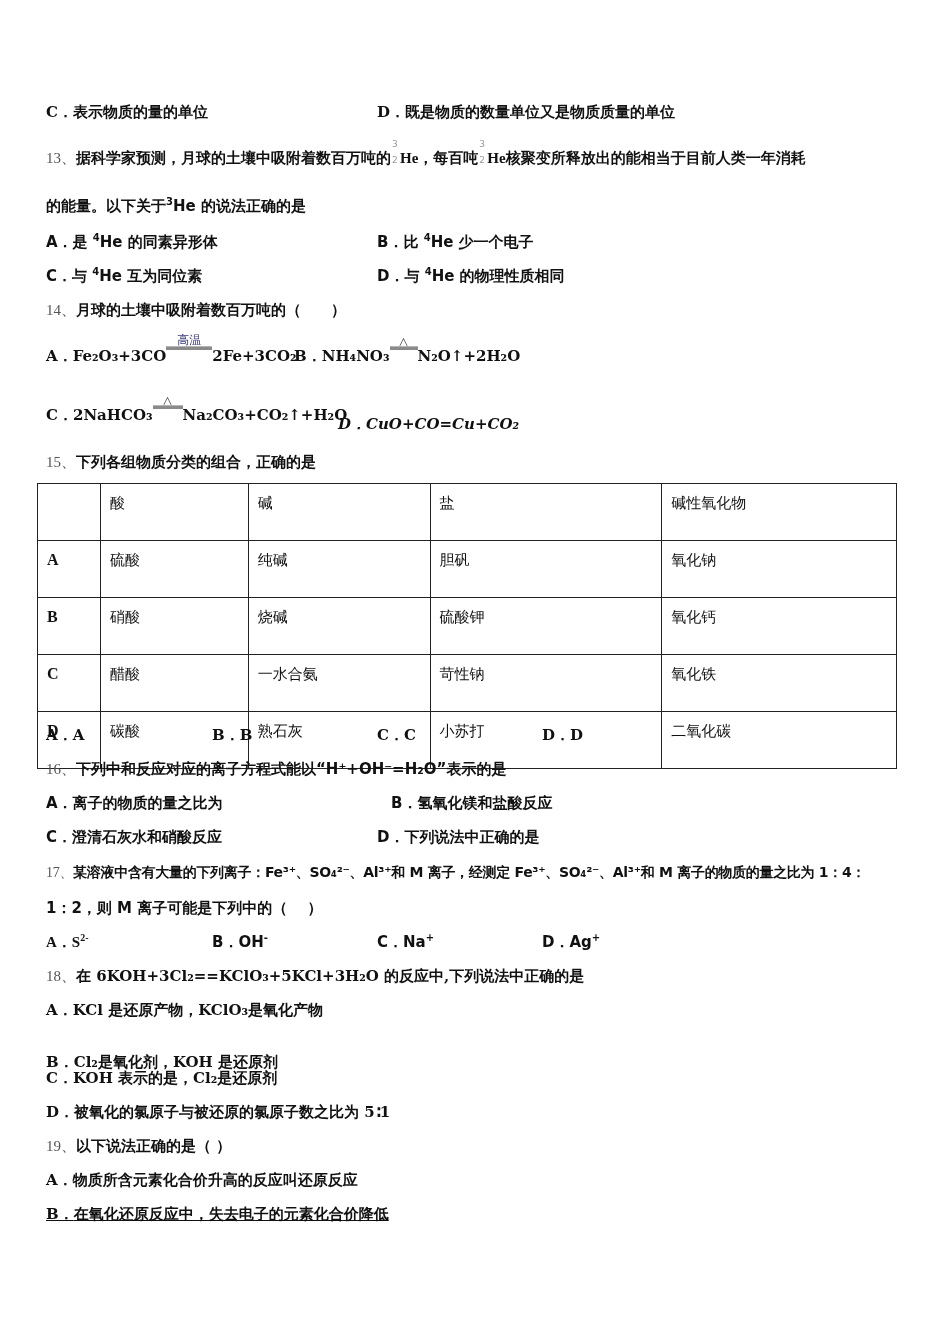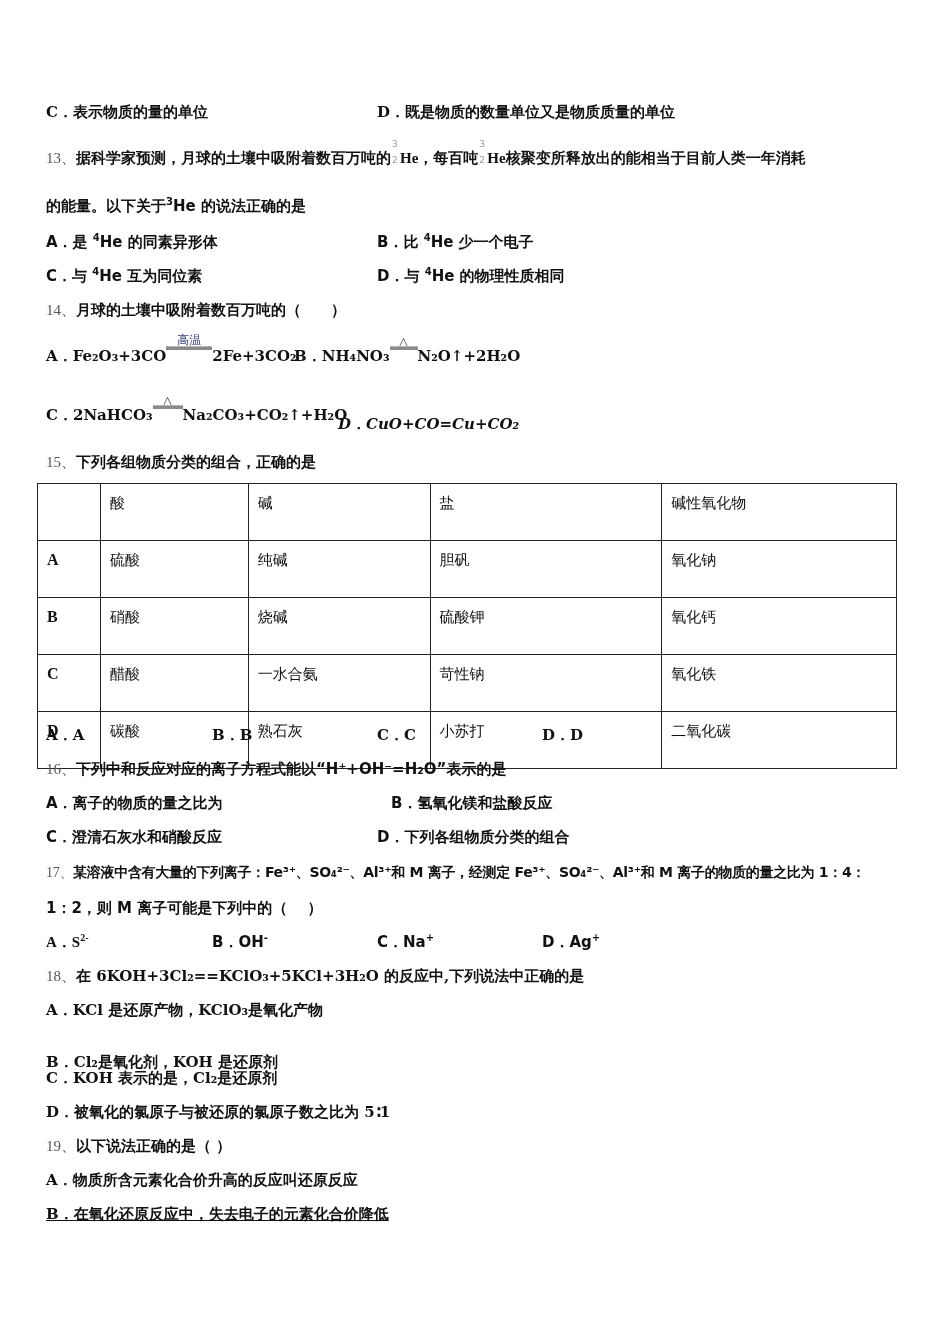--- a/index.html
+++ b/index.html
@@ -148,21 +148,21 @@
 <div class="opt" style="left:212px; top:725px;"><span>B．</span><span>B</span></div>
 <div class="opt" style="left:377px; top:725px;"><span>C．</span><span>C</span></div>
 <div class="opt" style="left:542px; top:725px;"><span>D．</span><span>D</span></div>
 
 <div class="line sans" style="top:759px;">
   <span class="num">16、</span><span>下列中和反应对应的离子方程式能以“H⁺+OH⁻=H₂O”表示的是</span>
 </div>
 <div class="opt sans" style="left:46px; top:793px;"><span>A．</span><span>离子的物质的量之比为</span></div>
 <div class="opt sans" style="left:377px; top:793px;margin-left:14px;"><span>B．</span><span>氢氧化镁和盐酸反应</span></div>
 <div class="opt sans" style="left:46px; top:827px;"><span>C．</span><span>澄清石灰水和硝酸反应</span></div>
-<div class="opt sans" style="left:377px; top:827px;"><span>D．</span><span>下列各组物质分类的组合</span></div>
+<div class="opt sans" style="left:377px; top:827px;"><span>D．</span><span>下列说法中正确的是</span></div>
 
 <div class="line sans" style="top:862px; font-size:14px; letter-spacing:-0.3px;">
   <span class="num">17、</span><span>某溶液中含有大量的下列离子：Fe³⁺、SO₄²⁻、Al³⁺和 M 离子，经测定 Fe³⁺、SO₄²⁻、Al³⁺和 M 离子的物质的量之比为 1：4：</span>
 </div>
 <div class="line sans" style="top:898px;">
   <span>1：2，则 M 离子可能是下列中的（　 ）</span>
 </div>
 <div class="opt sans" style="left:46px; top:932px;font-family:Liberation Serif, serif;"><span>A．</span><span>S</span><sup>2-</sup></div>
 <div class="opt sans" style="left:212px; top:932px;"><span>B．</span><span>OH</span><sup>-</sup></div>
 <div class="opt sans" style="left:377px; top:932px;"><span>C．</span><span>Na</span><sup>+</sup></div>

